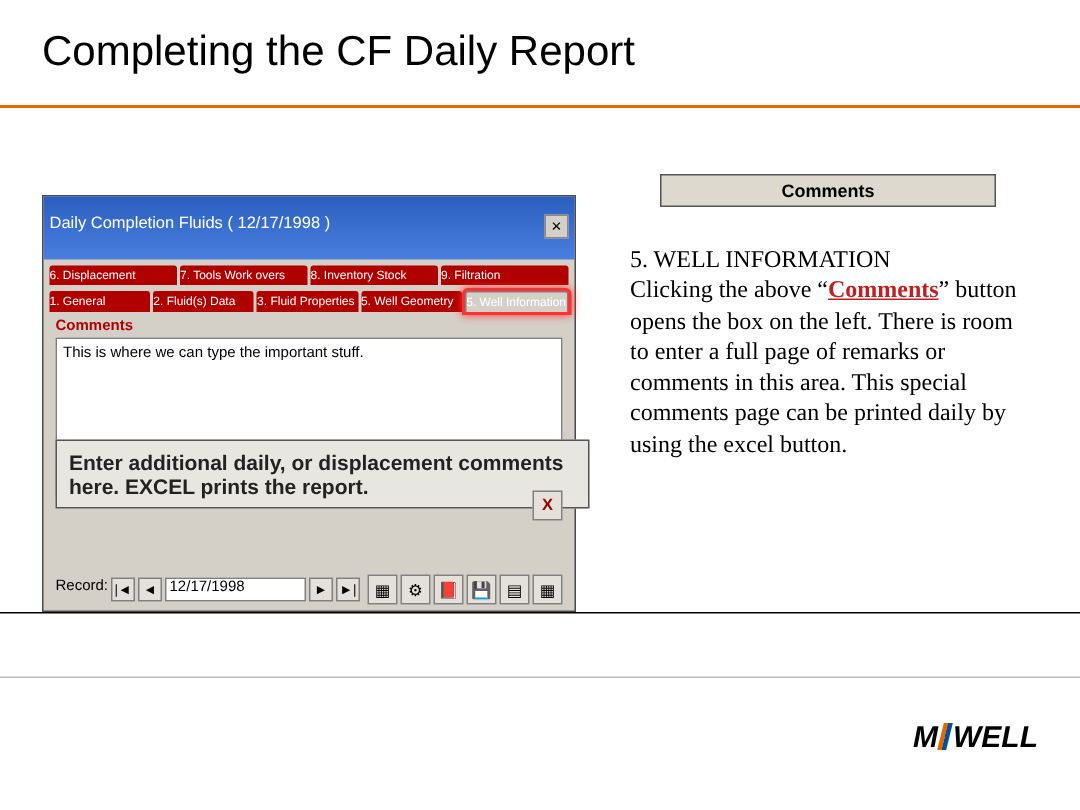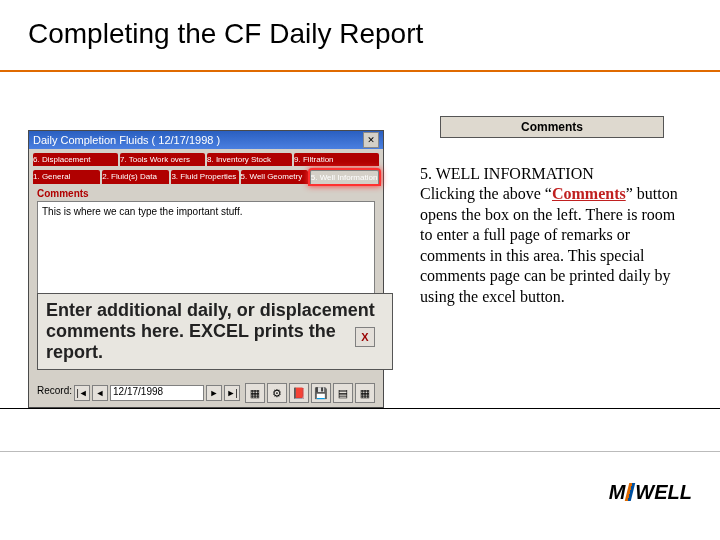--- a/index.html
+++ b/index.html
@@ -2,31 +2,31 @@
 <html><head>
 <meta charset="utf-8">
 <style>
   html,body{margin:0;padding:0;width:720px;height:540px;font-family:"Tahoma",Arial,sans-serif;background:#fff;color:#000}
   .slide{position:relative;width:720px;height:540px;overflow:hidden}
   .title{position:absolute;left:28px;top:18px;font-size:28px;font-weight:400}
   .hr-orange{position:absolute;left:0;top:70px;width:720px;height:2px;background:#e06a00}
 
   
   .app{position:absolute;left:28px;top:130px;width:354px;height:276px;background:#d4d0c8;border:1px solid #4a4a4a}
-  .titlebar{height:18px;background:linear-gradient(#2a5fc0,#4a7fe0);display:flex;align-items:center;padding:0 4px}
+  .titlebar{height:18px;background:linear-gradient(#2a5fc0,#4a7fe0);display:flex;padding:12px 4px}
   .titlebar .tb-text{flex:1;color:#fff;font-size:11px}
   .tb-btn{width:14px;height:14px;margin-left:2px;background:#d4d0c8;border:1px solid #888;font-size:9px;display:flex;align-items:center;justify-content:center}
   .pages{display:flex;gap:2px;padding:4px 4px 0 4px}
   .pages div{flex:1;font-size:8px;color:#fff;padding:2px 0;border-radius:2px 2px 0 0}
   .pg-a{background:#b00000}
   .pg-last{background:#d4d0c8;color:#000;border:1px solid #808080;border-bottom:none}
   .pg-highlight{box-shadow:0 0 0 2px #ff3030,0 0 6px 2px #ff3030}
   .sect-label{font-size:10px;color:#b00000;font-weight:bold;margin:4px 8px 2px}
   .big-text{margin:0 8px;height:96px;background:#fff;border:1px solid #808080;font-size:10px;padding:4px;overflow:hidden}
-  .callout{position:absolute;left:8px;top:162px;width:338px;border:1px solid #555;background:#e8e6e0;font-size:18px;font-family:Verdana,sans-serif;font-weight:bold;padding:6px 8px;color:#222}
+  .callout{position:absolute;left:8px;top:162px;width:338px;border:1px solid #555;background:#e8e6e0;font-size:14px;font-family:Verdana,sans-serif;font-weight:bold;padding:6px 8px;color:#222}
   .smalls{position:absolute;right:8px;top:196px;display:flex;gap:2px}
   .smalls div, .toolbar div{width:18px;height:18px;border:1px solid #808080;background:#e4e0da;font-size:11px;display:flex;align-items:center;justify-content:center}
   .toolbar{position:absolute;right:8px;bottom:4px;display:flex;gap:2px}
   .record-bar{position:absolute;left:8px;bottom:6px;display:flex;gap:2px;font-size:10px}
   .record-bar .nav{width:14px;height:14px;border:1px solid #808080;background:#e4e0da;display:flex;align-items:center;justify-content:center;font-size:9px}
   .record-bar .date{width:90px;height:14px;border:1px solid #808080;background:#fff;padding-left:2px}
   .under-rule{position:absolute;left:0;top:408px;width:720px;height:1px;background:#000}
 
   
   .comments-btn{position:absolute;left:440px;top:116px;width:222px;height:20px;border:1px solid #555;background:#ded9cf;display:flex;align-items:center;justify-content:center;font-size:12px;font-weight:bold}

